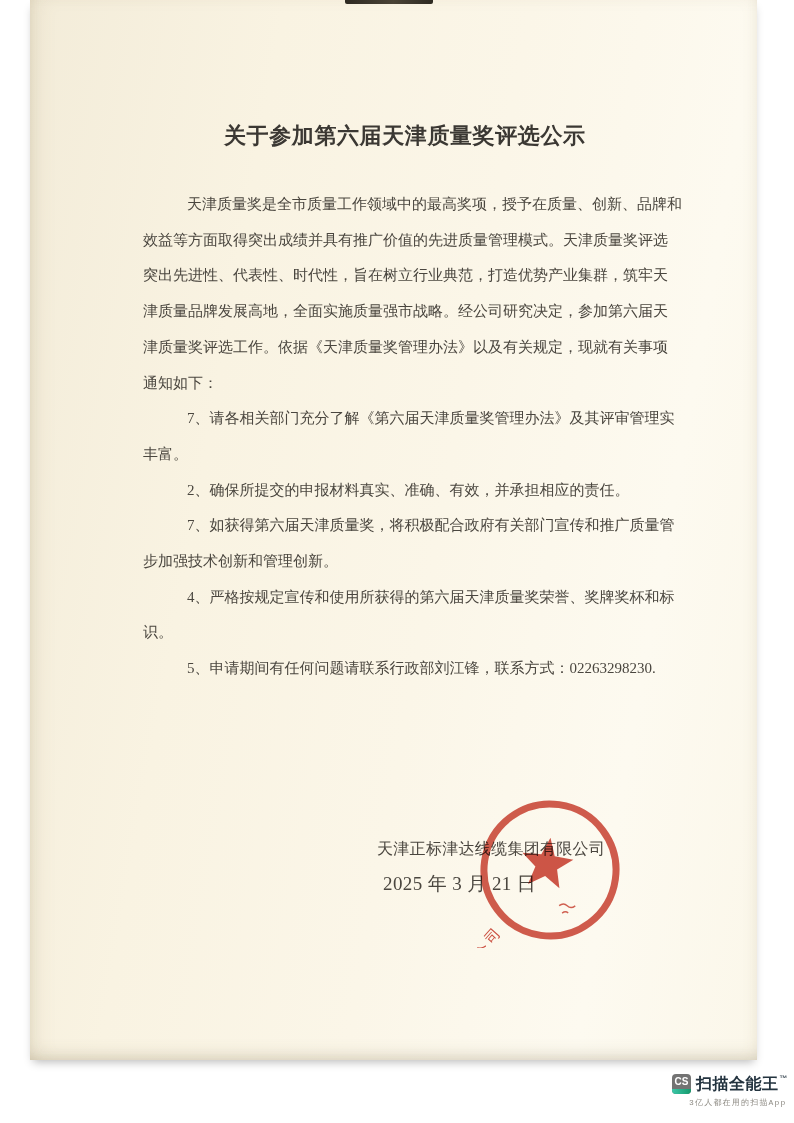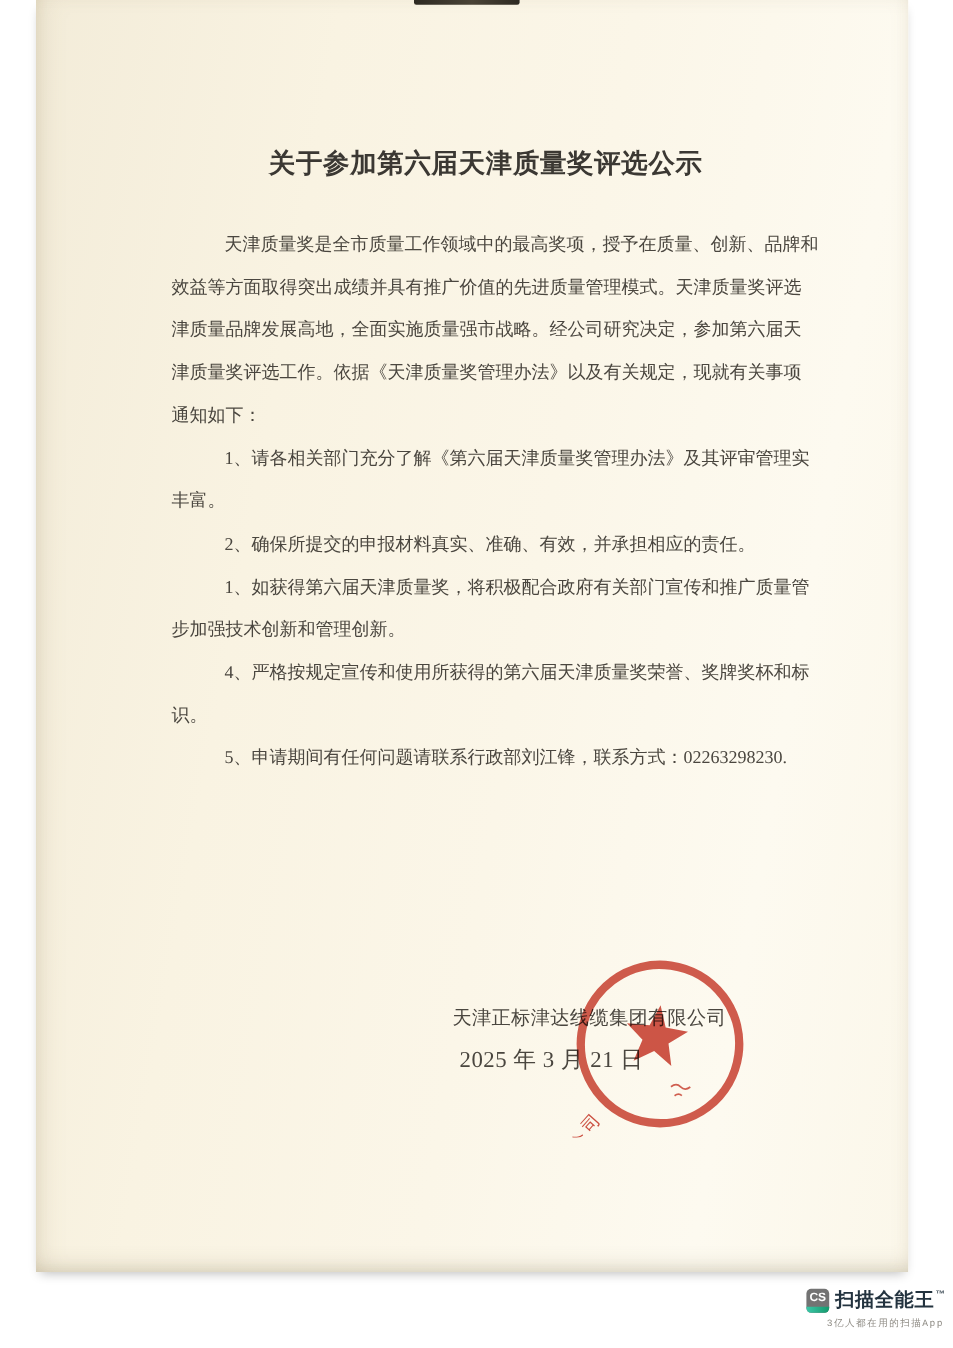--- a/index.html
+++ b/index.html
@@ -90,27 +90,28 @@
 
 <div class="paper">
 
   <div class="scan-sliver"></div>
 
   <h1 class="doc-title">关于参加第六届天津质量奖评选公示</h1>
 
   <div class="doc-body" id="doc-body">
       <div class="line indent">天津质量奖是全市质量工作领域中的最高奖项，授予在质量、创新、品牌和</div>
       <div class="line">效益等方面取得突出成绩并具有推广价值的先进质量管理模式。天津质量奖评选</div>
+      <div class="line">突出先进性、代表性、时代性，旨在树立行业典范，打造优势产业集群，筑牢天</div>
       <div class="line">津质量品牌发展高地，全面实施质量强市战略。经公司研究决定，参加第六届天</div>
       <div class="line">津质量奖评选工作。依据《天津质量奖管理办法》以及有关规定，现就有关事项</div>
       <div class="line">通知如下：</div>
-      <div class="line indent">1、请各相关部门充分了解《第六届天津质量奖管理办法》及其评审管理实</div>
+      <div class="line indent">7、请各相关部门充分了解《第六届天津质量奖管理办法》及其评审管理实</div>
       <div class="line">丰富。</div>
       <div class="line indent">2、确保所提交的申报材料真实、准确、有效，并承担相应的责任。</div>
-      <div class="line indent">1、如获得第六届天津质量奖，将积极配合政府有关部门宣传和推广质量管</div>
+      <div class="line indent">7、如获得第六届天津质量奖，将积极配合政府有关部门宣传和推广质量管</div>
       <div class="line">步加强技术创新和管理创新。</div>
       <div class="line indent">4、严格按规定宣传和使用所获得的第六届天津质量奖荣誉、奖牌奖杯和标</div>
       <div class="line">识。</div>
       <div class="line indent">5、申请期间有任何问题请联系行政部刘江锋，联系方式：02263298230.</div>
     </div>
 
   <div class="sig-company">天津正标津达线缆集团有限公司</div>
   <div class="sig-date">2025 年 3 月 21 日</div>
 
   <svg class="stamp" viewBox="0 0 156 156">

